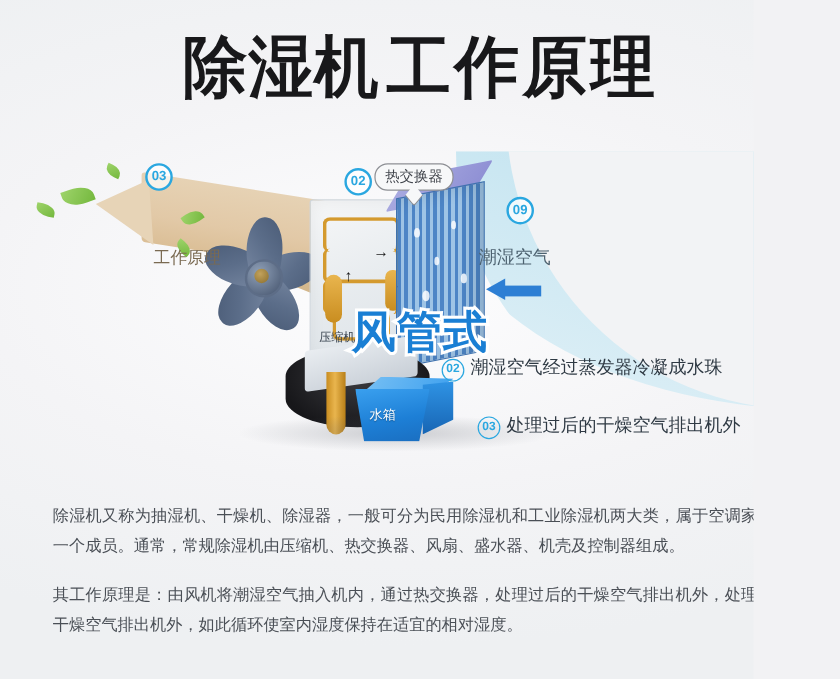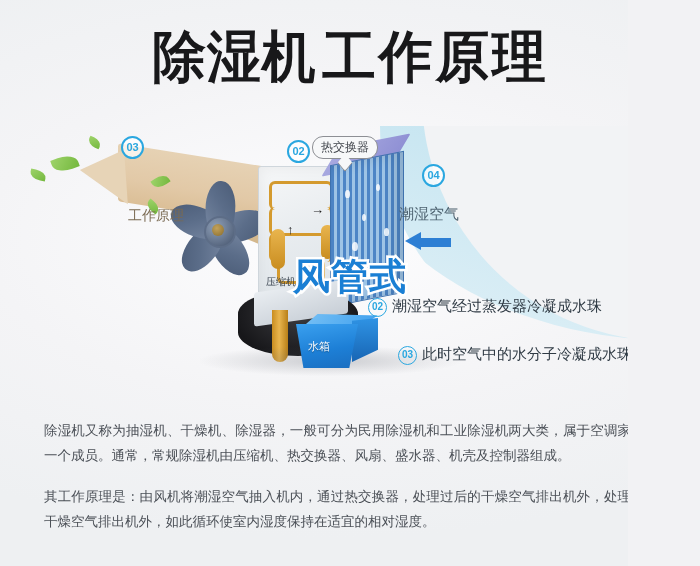--- a/index.html
+++ b/index.html
@@ -371,37 +371,37 @@
 
     <div class="tank">
       <div class="top"></div>
       <div class="side"></div>
       <div class="front"></div>
       <div class="tank-label">水箱</div>
     </div>
 
     <div class="badge n03-top">03</div>
     <div class="badge n02">02</div>
-    <div class="badge n01">04</div>
+    <div class="badge n01">09</div>
 
     <div class="lbl dry">工作原理</div>
     <div class="lbl humid">潮湿空气</div>
     <div class="lbl comp">压缩机</div>
 
     <div class="callout">
       <span>热交换器</span>
       <span class="tip"></span>
     </div>
   </div>
 
   <div class="stmt s02">
     <span class="bdg">02</span><span>潮湿空气经过蒸发器冷凝成水珠</span>
   </div>
   <div class="stmt s03">
-    <span class="bdg">03</span><span>此时空气中的水分子冷凝成水珠</span>
+    <span class="bdg">03</span><span>处理过后的干燥空气排出机外</span>
   </div>
 
   <div class="overlay">
     <span class="ov-line l2">风管式</span>
   </div>
 
   <div class="copy">
     <p>除湿机又称为抽湿机、干燥机、除湿器，一般可分为民用除湿机和工业除湿机两大类，属于空调家庭中的一个成员。通常，常规除湿机由压缩机、热交换器、风扇、盛水器、机壳及控制器组成。</p>
     <p>其工作原理是：由风机将潮湿空气抽入机内，通过热交换器，处理过后的干燥空气排出机外，处理过后的干燥空气排出机外，如此循环使室内湿度保持在适宜的相对湿度。</p>
   </div>

